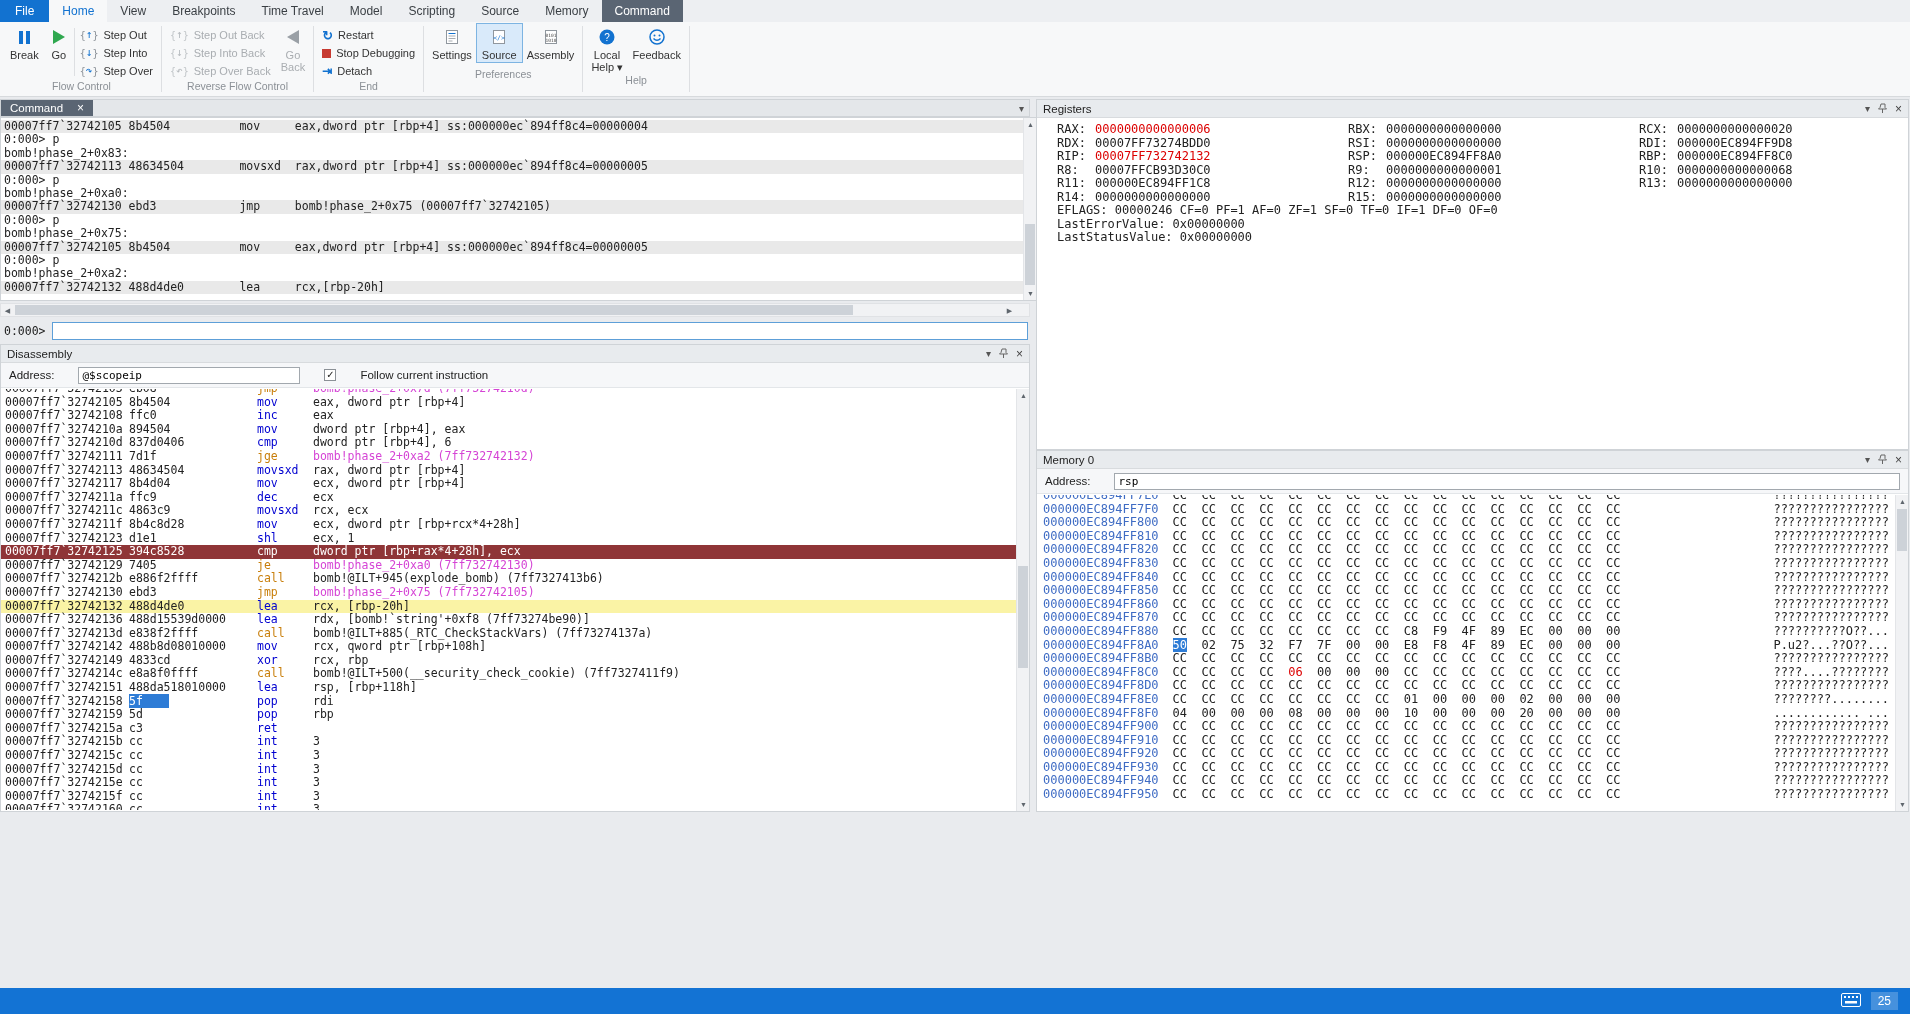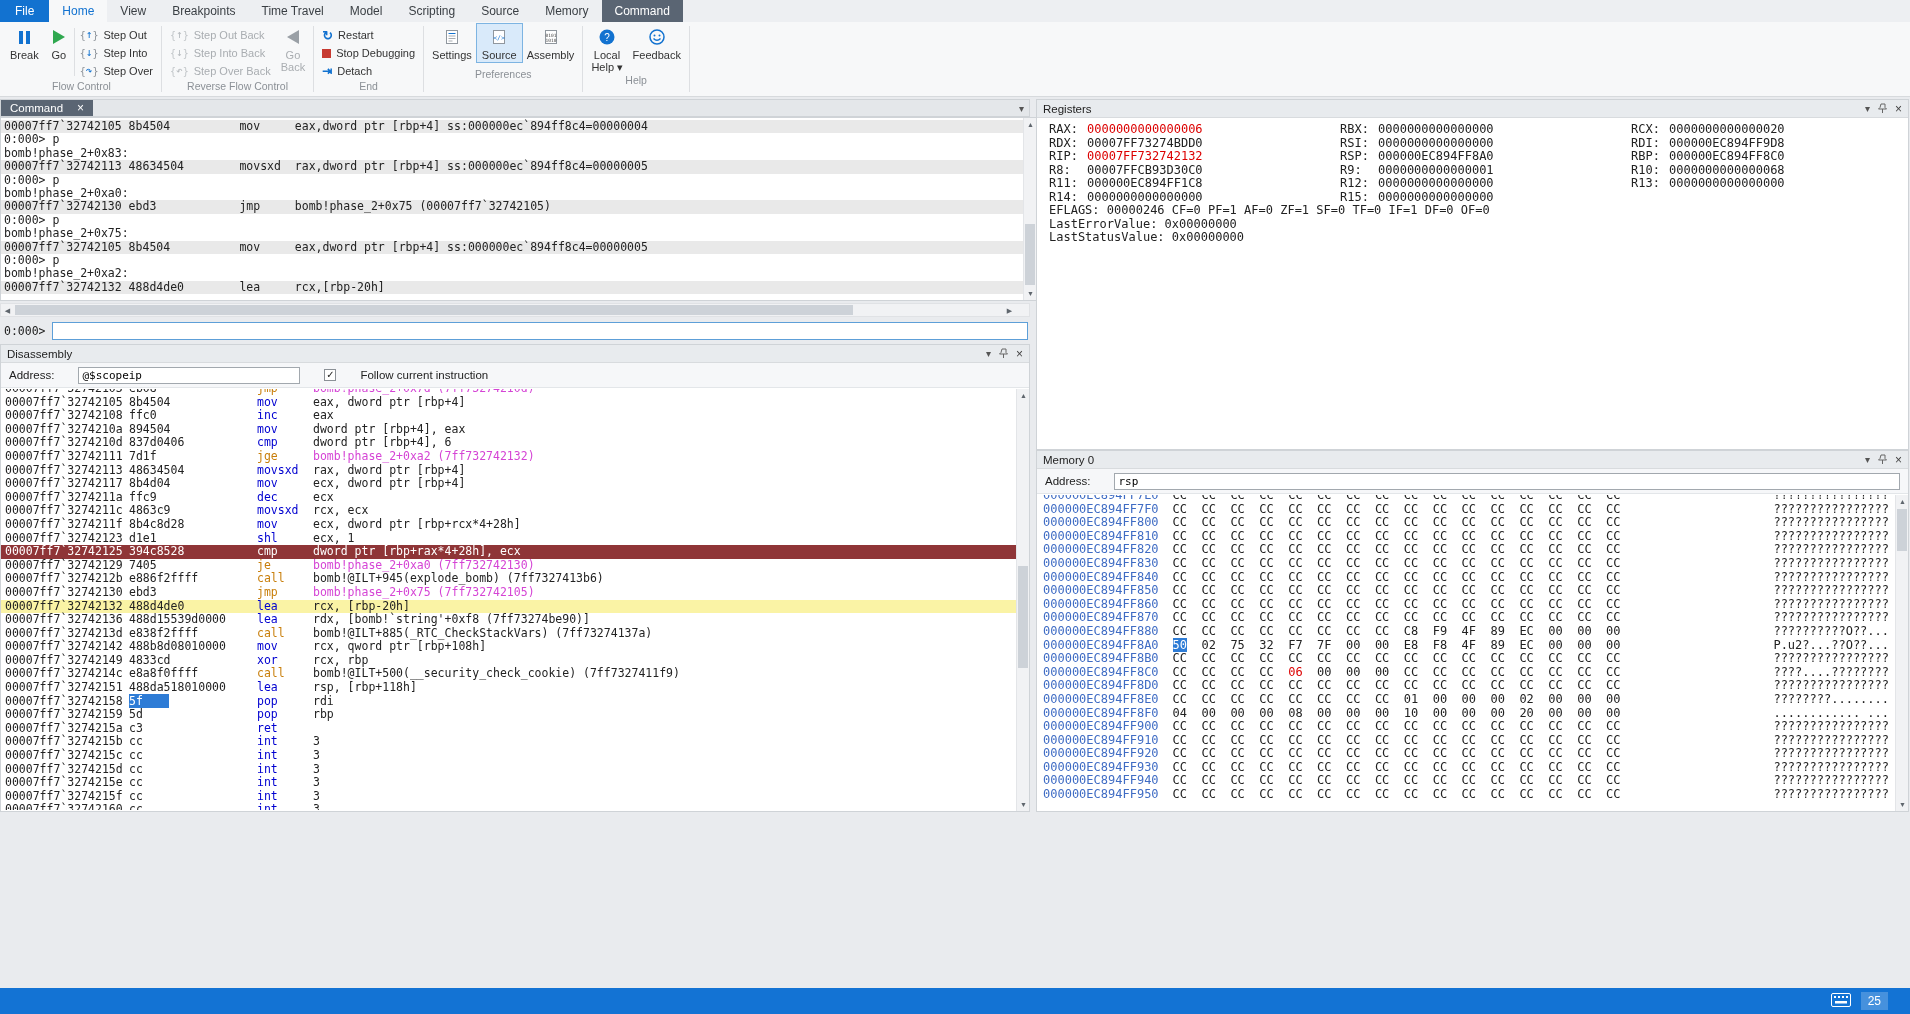--- a/index.html
+++ b/index.html
@@ -94,42 +94,42 @@
   .a-mn.b { color: #0000d0; }
   .a-mn.o { color: #c87e0a; }
   .a-ops.sym { color: #d544d5; }
   .asmrow.hl-red { background: #8f3537; color: #fff; }
   .asmrow.hl-red .a-mn, .asmrow.hl-red .a-ops { color: #fff; }
   .asmrow.hl-yellow { background: #faf3a5; }
   .selb { background: #2e7cd6; color: #fff; padding-right: 26px; }
 
   
   .registers { left: 1036px; top: 2px; width: 873px; height: 351px; }
-  .reg-content { padding: 5px 0 0 12px; font-family: "DejaVu Sans Mono", monospace; font-size: 12px; line-height: 13.5px; }
+  .reg-content { padding: 5px 0 0 20px; font-family: "DejaVu Sans Mono", monospace; font-size: 12px; line-height: 13.5px; }
   .regrow { display: flex; }
   .pair { display: flex; width: 291px; }
   .pair:last-child { width: auto; }
   .pn { width: 38px; flex: none; }
   .pv.red { color: #dc0000; }
 
   
   .memory { left: 1036px; top: 353px; width: 873px; height: 362px; }
   .memory .vsb { top: 44px; }
   .memory .addrbar .addr-input { flex: 1; }
   .mem-list { position: absolute; left: 0; top: 44px; right: 13px; bottom: 1px; overflow: hidden; font-family: "DejaVu Sans Mono", monospace; font-size: 12px; line-height: 13.6px; }
   .memrow { display: flex; white-space: pre; }
   .memrow:first-child { margin-top: -6px; }
   .m-addr { color: #3f6cc4; padding-left: 6px; flex: none; }
   .m-bytes { margin-left: 14px; flex: none; }
   .m-ascii { margin-left: auto; padding-right: 6px; }
   .mk-red { color: #dc0000; }
   .mk-sel { background: #2e7cd6; color: #fff; }
 
   
-  .statusbar { position: absolute; left: 0; bottom: 0; width: 100%; height: 26px; background: #1373d4; display: flex; align-items: center; justify-content: flex-end; gap: 10px; padding-right: 22px; }
+  .statusbar { position: absolute; left: 0; bottom: 0; width: 100%; height: 26px; background: #1373d4; display: flex; align-items: center; justify-content: flex-end; gap: 10px; padding-right: 12px; }
   .sb-badge { background: rgba(255,255,255,0.22); color: #fff; font-size: 12px; padding: 2px 7px; }
 </style>
 </head>
 <body>
 
 <div class="app">
 
   <div class="tabstrip">
     <div class="tab file">File</div>
     <div class="tablist">

